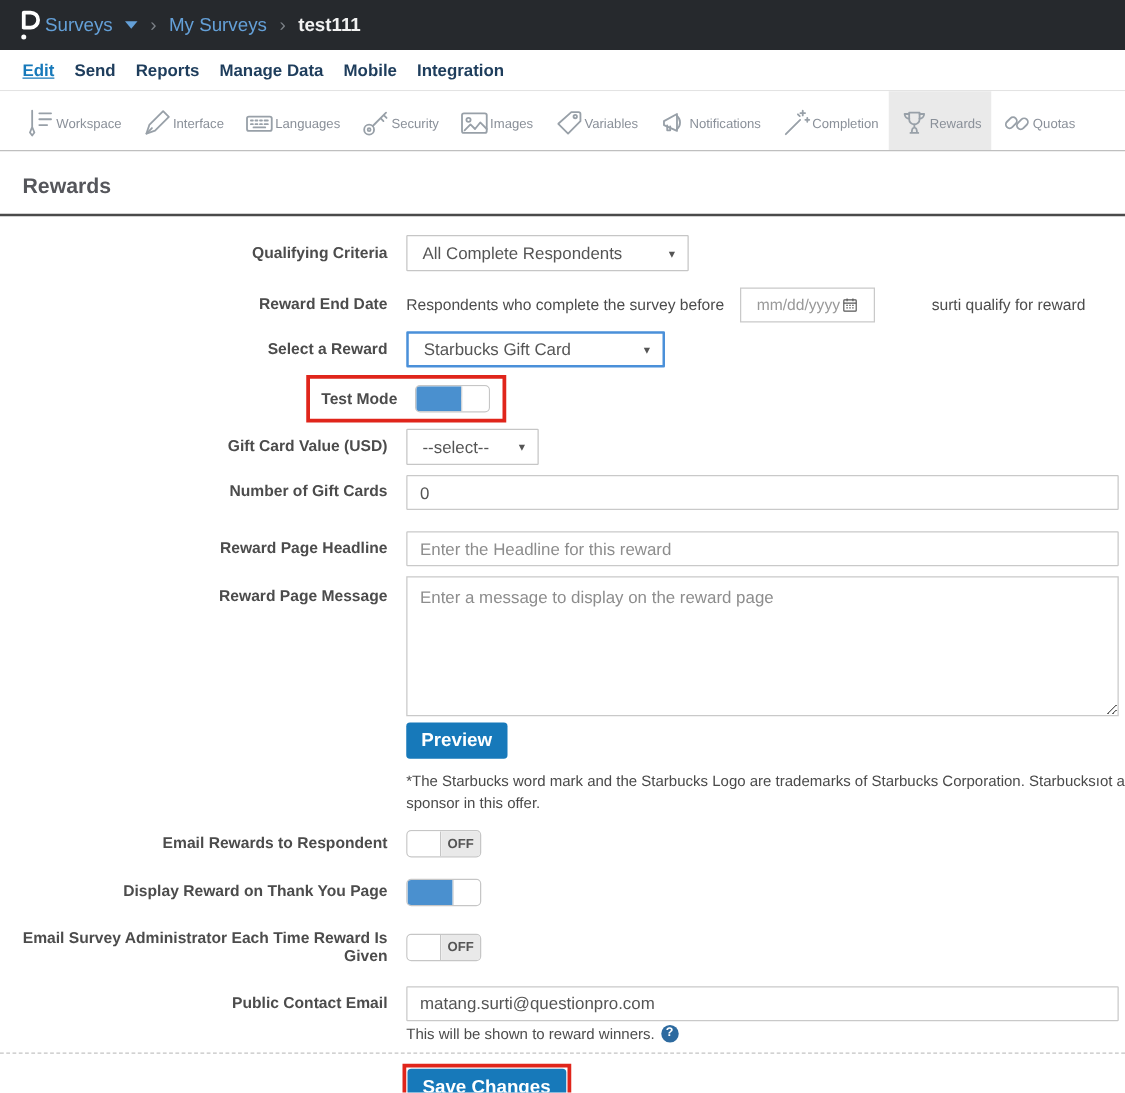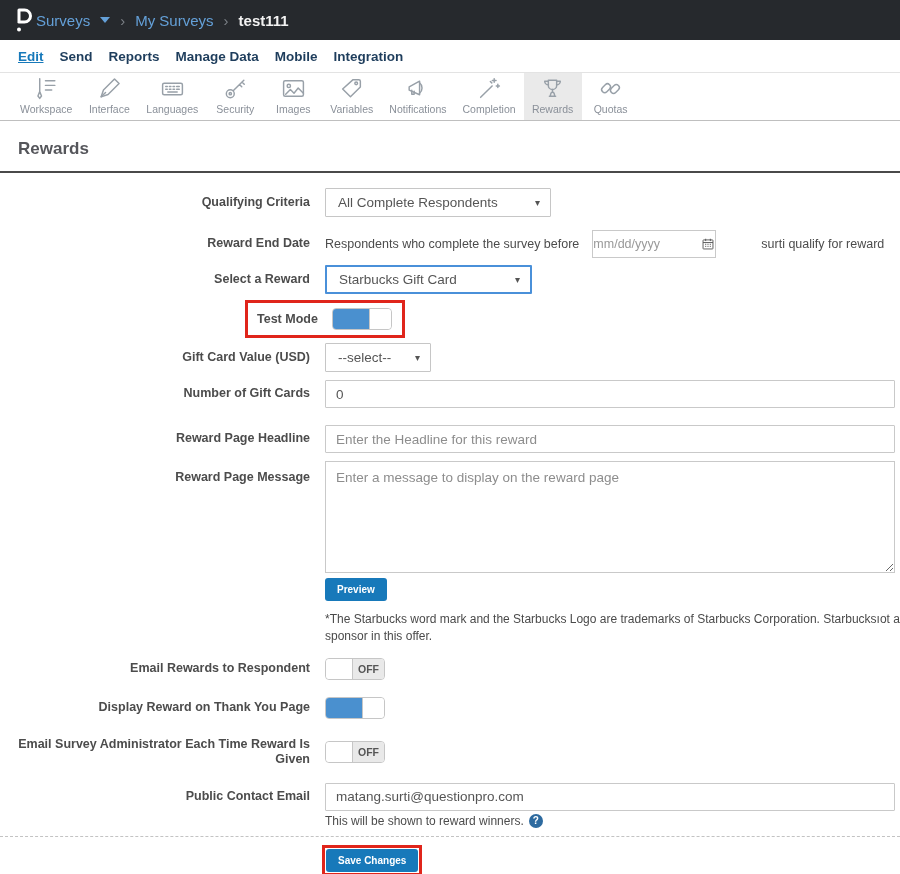--- a/index.html
+++ b/index.html
@@ -14,21 +14,21 @@
   .caret-down { width:0; height:0; border-left:5px solid transparent; border-right:5px solid transparent; border-top:6px solid #64a0d8; margin-left:4px; }
   .crumb-sep { color:#7c8187; font-size:15px; padding:0 8px; }
 
   
   .tabbar { height:33px; display:flex; align-items:center; padding:0 18px; gap:16px; border-bottom:1px solid #e3e3e3; background:#fff; }
   .tab { font-size:13.5px; font-weight:600; color:#1e3d5c; cursor:pointer; padding:4px 0; }
   .tab.active { color:#1779ba; text-decoration:underline; }
 
   
   .toolbar { height:48px; display:flex; align-items:stretch; padding:0 12px; border-bottom:1px solid #bfbfbf; background:#fff; }
-  .titem { display:flex; flex-direction:column; align-items:center; justify-content:flex-start; padding:3px 8px 0; min-width:58px; cursor:pointer; }
+  .titem { display:flex; align-items:center; justify-content:flex-start; padding:3px 8px 0; min-width:58px; cursor:pointer; }
   .titem.active { background:#eaeaea; }
   .titem svg { width:25px; height:25px; stroke:#98a0a8; fill:none; stroke-width:1.4; stroke-linecap:round; stroke-linejoin:round; }
   .tlabel { font-size:10.5px; color:#8a9099; margin-top:2px; white-space:nowrap; }
 
   
   .page-head { padding:18px 18px 12px; }
   .page-title { font-size:17px; font-weight:700; color:#55565b; }
   .title-rule { border:none; border-top:2px solid #4a4a4a; }
 
   
@@ -36,39 +36,39 @@
   .frow { display:grid; grid-template-columns:310px 570px; column-gap:15px; align-items:center; }
   .flabel { text-align:right; font-weight:700; font-size:12.5px; color:#4c4c4c; line-height:1.25; }
   .fake-select { border:1px solid #c6c6c6; height:29px; display:flex; align-items:center; justify-content:space-between; padding:0 10px 0 12px; font-size:13.5px; color:#555; background:#fff; cursor:pointer; border-radius:1px; }
   .fake-select .dcaret { font-size:10px; color:#555; }
   .fake-select.blue-border { border:2px solid #4a90d9; }
   input[type=text] { border:1px solid #c9c9c9; height:28px; width:570px; padding:0 10px; font-size:13.5px; color:#555; font-family:"Liberation Sans",sans-serif; border-radius:1px; }
   input::placeholder, textarea::placeholder { color:#8d8d8d; }
   textarea { border:1px solid #c9c9c9; width:570px; height:112px; padding:8px 10px; font-size:13.5px; color:#555; font-family:"Liberation Sans",sans-serif; resize:both; }
 
   .enddate-wrap { display:flex; align-items:center; font-size:12.5px; color:#4c4c4c; }
-  .date-box { margin-left:13px; width:124px; height:28px; border:1px solid #c9c9c9; display:flex; align-items:center; justify-content:space-between; padding:0 0; cursor:text; }
+  .date-box { margin-left:13px; width:108px; height:28px; border:1px solid #c9c9c9; display:flex; align-items:center; justify-content:space-between; padding:0 12px; cursor:text; }
   .date-ph { color:#999; font-size:12.5px; }
   .date-box svg { width:14px; height:14px; stroke:#555; fill:none; stroke-width:1.6; }
   .enddate-suffix { margin-left:45px; }
 
   
   .toggle { width:60px; height:22px; border:1px solid #c6c6c6; border-radius:4px; display:flex; overflow:hidden; background:#fff; cursor:pointer; }
   .tseg { width:31px; text-align:center; font-size:10.5px; font-weight:700; line-height:20px; }
   .tknob { flex:1; background:#fff; }
   .toggle.on .tseg { order:0; background:#4a90cf; color:#fff;padding-left:36px; }
   .toggle.on .tknob { order:1; border-left:1px solid #c6c6c6; border-radius:0 3px 3px 0; }
   .toggle.off .tseg { order:1; background:#e9e9e9; color:#555; }
   .toggle.off .tknob { order:0; border-right:1px solid #c6c6c6; border-radius:3px 0 0 3px; }
 
   .hl-red { border:3px solid #e0251b; }
   .testmode-row { margin-left:245px; display:inline-flex; align-items:center; gap:14px; padding:5px 10px 5px 9px; }
   .testmode-label { font-weight:700; font-size:12.5px; color:#4c4c4c; }
 
-  .btn { background:#1779ba; color:#fff; font-weight:700; font-size:10px; border:none; border-radius:3px; padding:6px 12px; cursor:pointer; font-family:"Liberation Sans",sans-serif; }
+  .btn { background:#1779ba; color:#fff; font-weight:700; font-size:15px; border:none; border-radius:3px; padding:6px 12px; cursor:pointer; font-family:"Liberation Sans",sans-serif; }
 
   .disclaimer { font-size:12px; color:#4a4a4a; line-height:1.4; width:578px; }
   .helper-line { font-size:12px; color:#4c4c4c; display:flex; align-items:center; gap:5px; }
   .help-badge { width:14px; height:14px; border-radius:50%; background:#2d6a9f; color:#fff; font-size:10px; font-weight:700; display:inline-flex; align-items:center; justify-content:center; cursor:pointer; }
 
   .dashed-sep { border:none; border-top:1px dashed #c3c3c3; margin:0; }
   .save-wrap { margin-left:322px; display:inline-block; padding:1px; }
 
   
   .mb13{margin-bottom:13px}.mb7{margin-bottom:7px}.mb6{margin-bottom:6px}.mb5{margin-bottom:5px}

